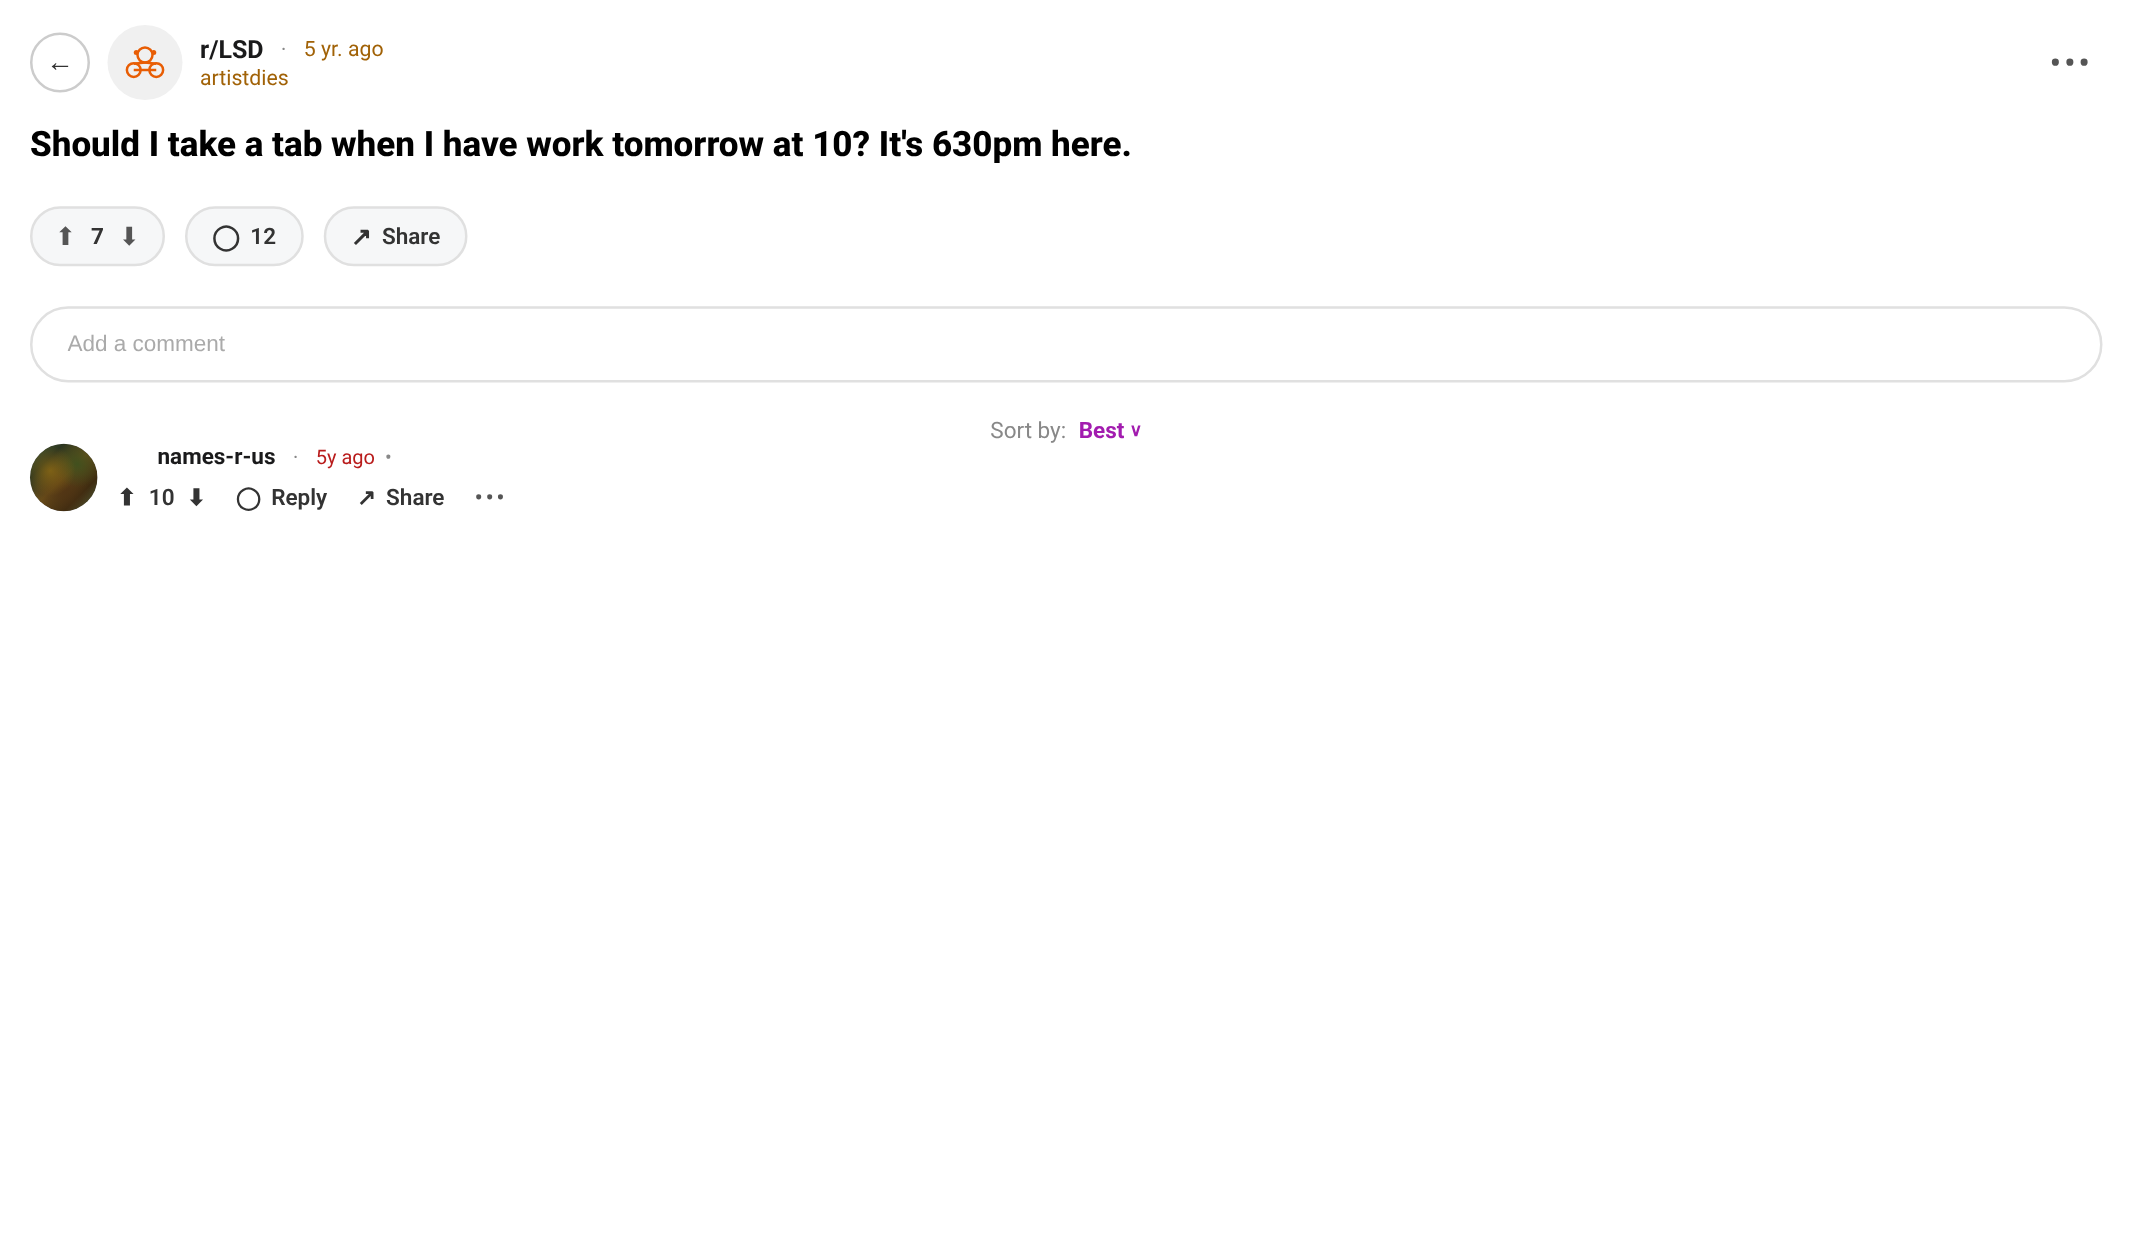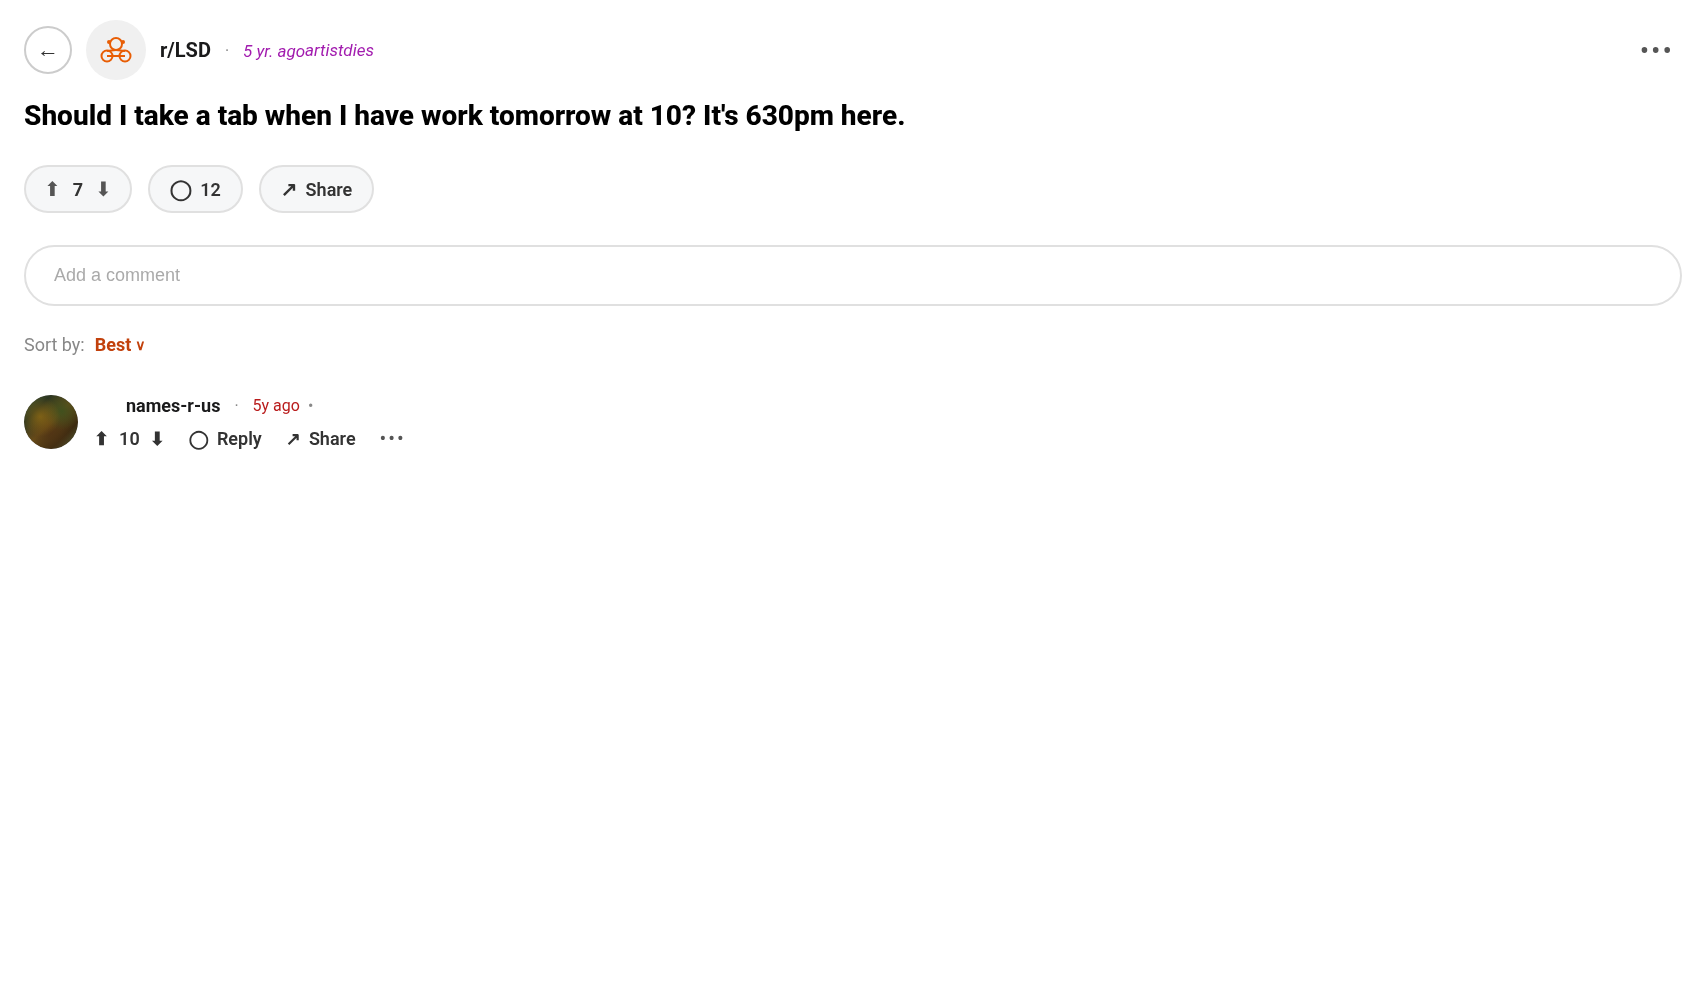--- a/index.html
+++ b/index.html
@@ -48,32 +48,31 @@
       align-items: center;
       justify-content: center;
       overflow: hidden;
     }
     .subreddit-icon svg {
       width: 46px;
       height: 46px;
     }
     .header-meta {
       display: flex;
-      flex-direction: row;
+      flex-direction: column;
     }
     .subreddit-name {
       font-size: 20px;
       font-weight: 700;
       color: #1a1a1b;
     }
     .post-author {
       font-size: 17px;
-      color: #a21caf;
+      color: #a16207;
       margin-top: 2px;
-      font-style: italic;
     }
     .dot-separator {
       color: #888;
       margin: 0 6px;
     }
     .more-btn {
       font-size: 28px;
       color: #555;
       cursor: pointer;
       letter-spacing: 2px;
@@ -138,29 +137,29 @@
       background: #fff;
       margin-bottom: 28px;
     }
     .comment-input::placeholder {
       color: #aaa;
     }
     .sort-bar {
       display: flex;
       align-items: center;
       gap: 10px;
-      margin-bottom: 40px;
-      font-size: 18px;
+      font-size: 18px;
+      justify-content: center;
     }
     .sort-label {
       color: #888;
     }
     .sort-value {
       font-weight: 700;
-      color: #c2410c;
+      color: #a21caf;
       display: flex;
       align-items: center;
       gap: 4px;
       cursor: pointer;
     }
     .sort-chevron {
       font-size: 14px;
     }
     .comment-section {
       padding-left: 0;

